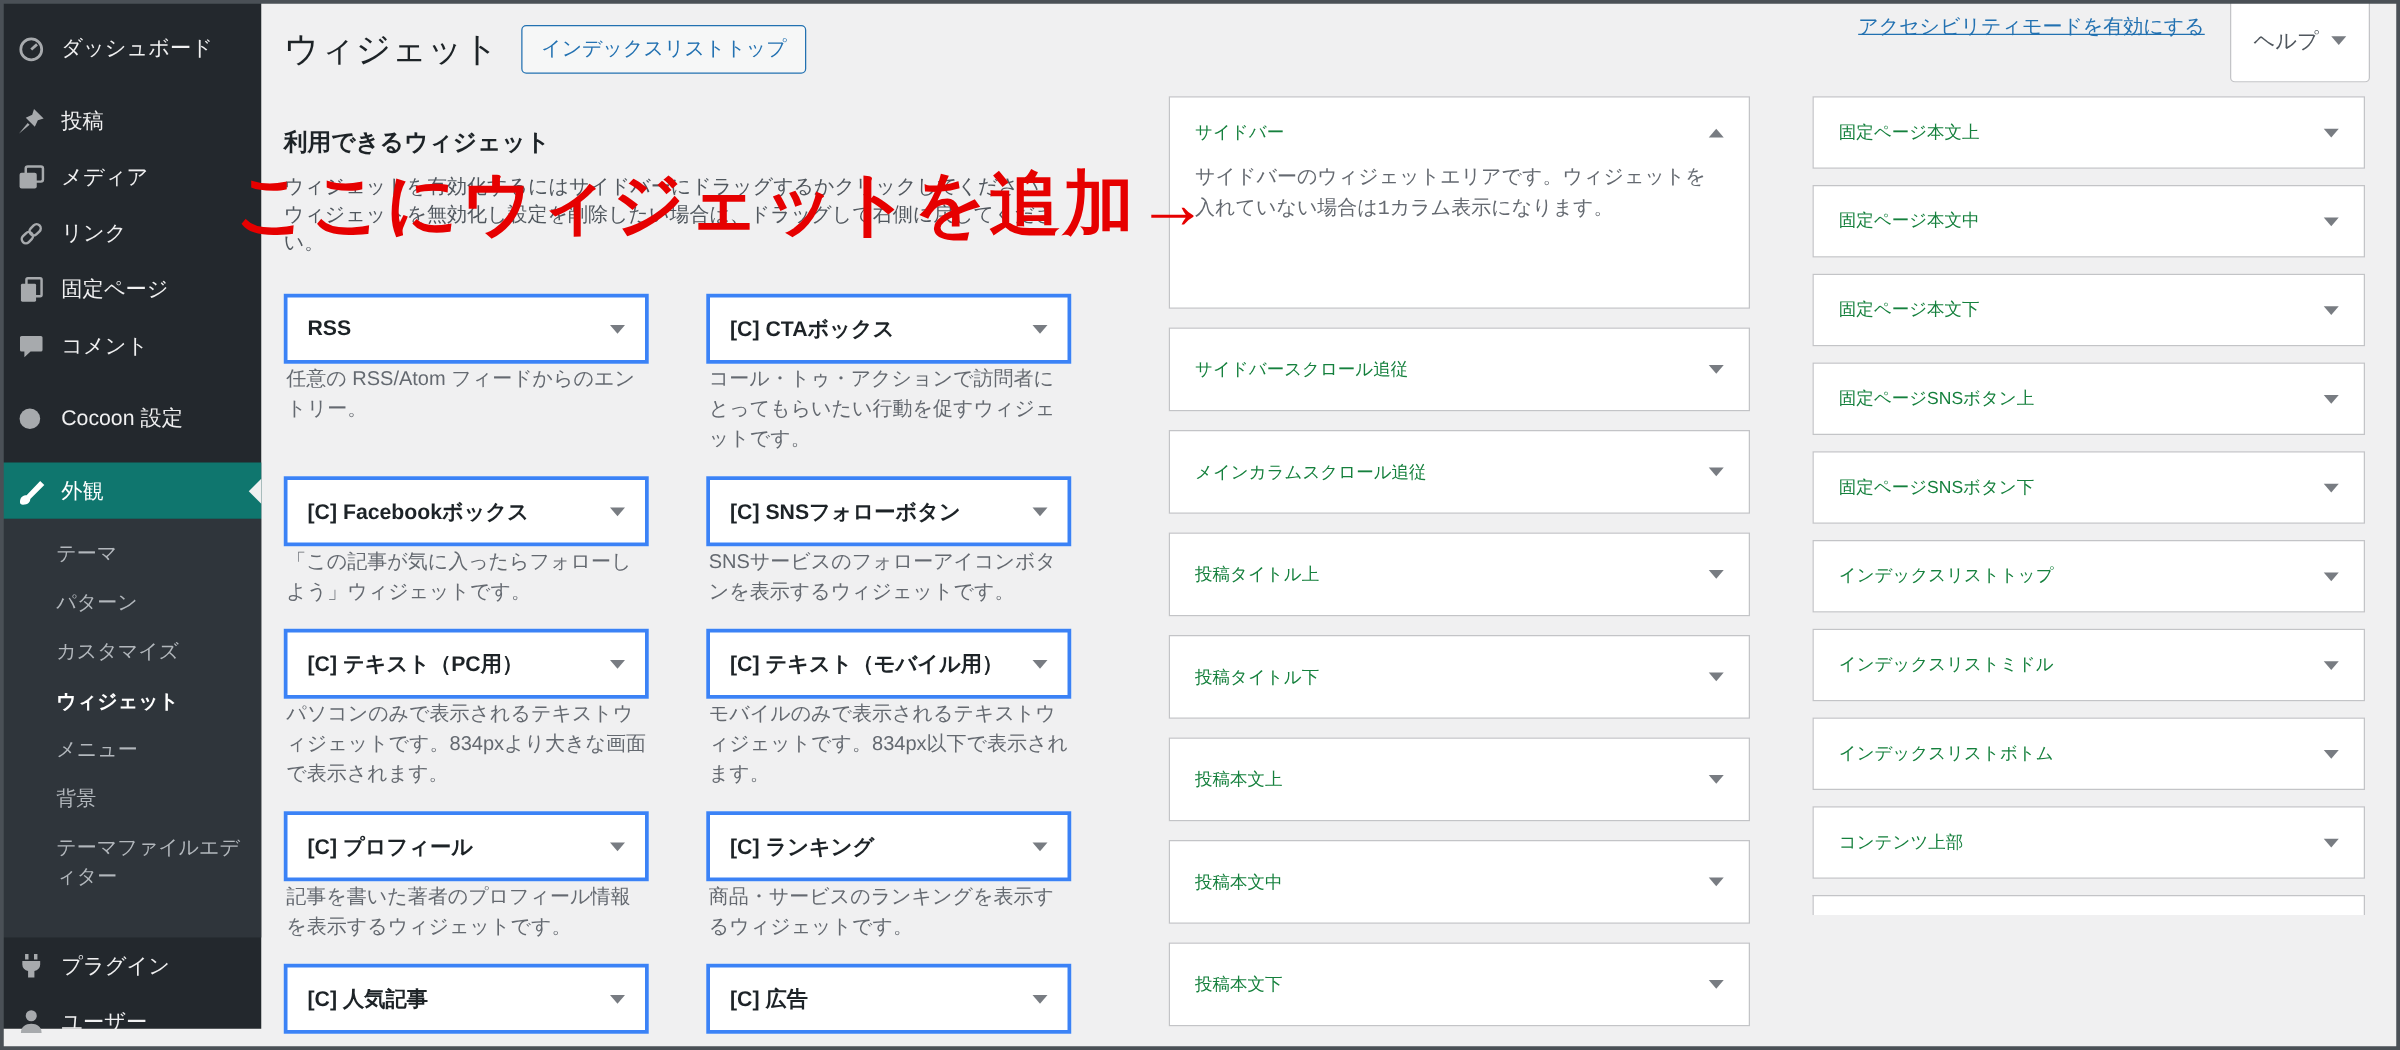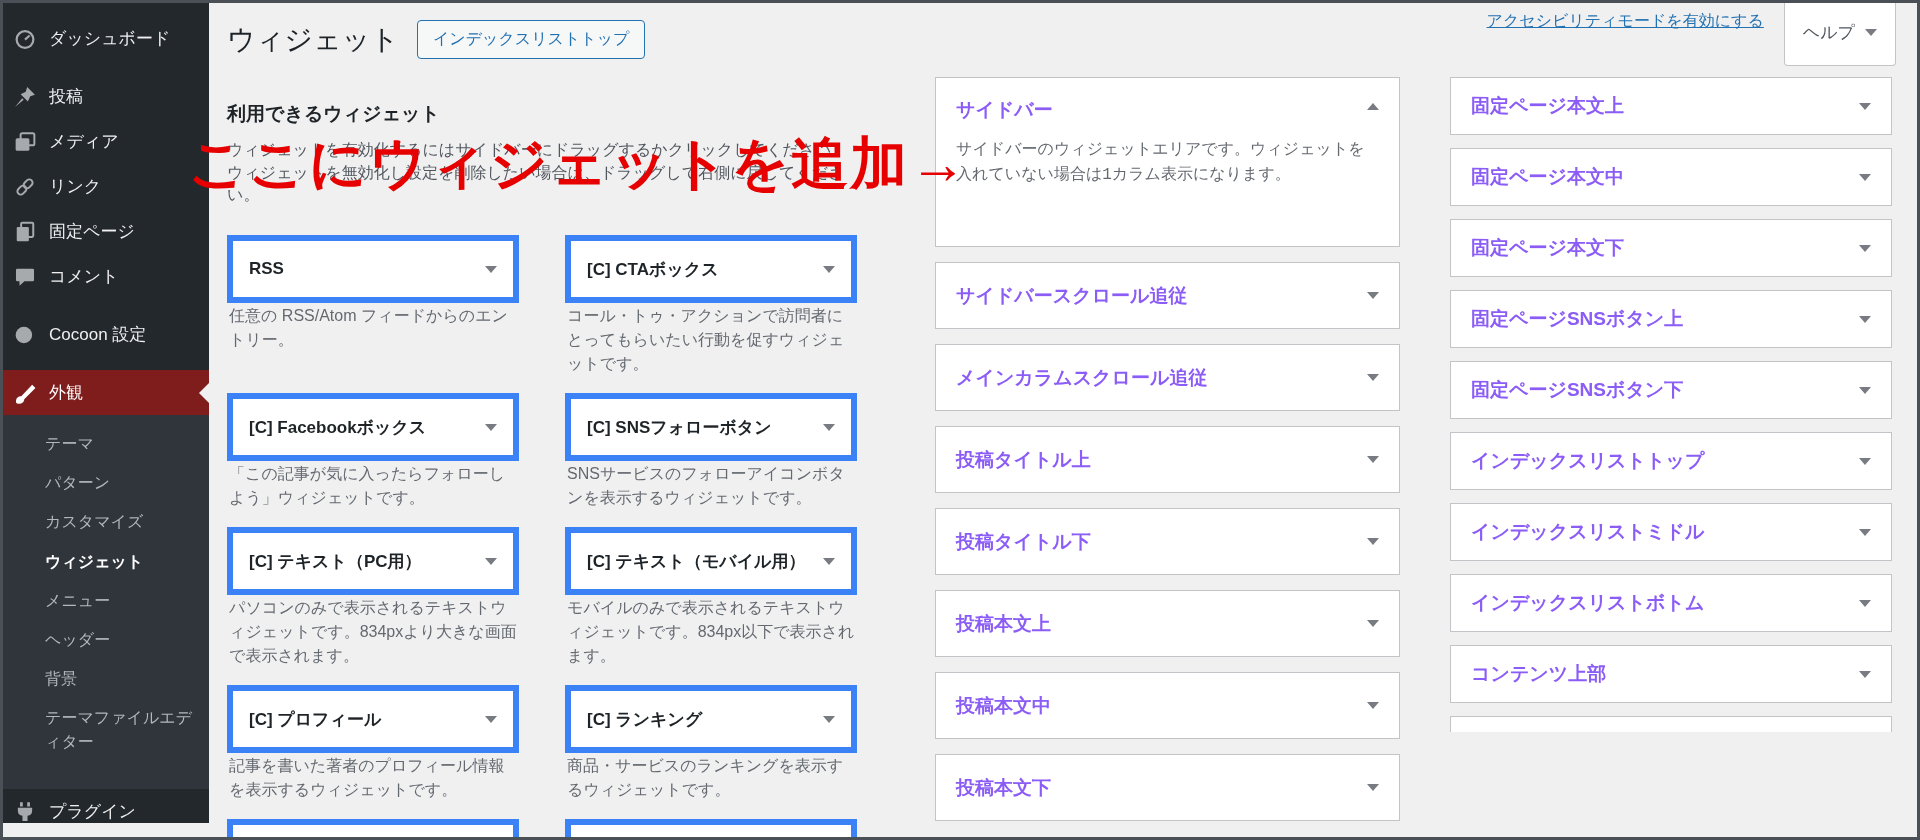--- a/index.html
+++ b/index.html
@@ -23,21 +23,21 @@
     position:absolute; left:0; top:0; bottom:17px; width:209px;
     background:#23282d; color:#f0f0f1; font-size:17px;
     padding-top:16px; z-index:10;
   }
   .menu-item {
     display:flex; align-items:center; gap:13px;
     padding:11px 14px; cursor:pointer; position:relative;
   }
   .mi-icon { width:22px; height:22px; color:#a7aaad; flex:0 0 22px; display:flex; align-items:center; }
   .mi-icon svg { width:22px; height:22px; }
-  .menu-item.active { background:#7f1d1d; color:#fff; }
+  .menu-item.active { background:#0f766e; color:#fff; }
   .menu-item.active .mi-icon { color:#fff; }
   .menu-item.active .notch {
     position:absolute; right:0; top:50%; margin-top:-10px;
     width:0; height:0;
     border-top:10px solid transparent; border-bottom:10px solid transparent;
     border-right:10px solid #f0f0f1;
   }
   .group-gap { height:13px; }
   .submenu { background:#2f353b; padding:9px 0 28px; }
   .sub-item {
@@ -67,41 +67,41 @@
   }
 
   .columns { display:flex; align-items:flex-start; margin:18px 0 0 27px; }
 
   
   .available { width:630px; margin-right:78px; }
   .avail-heading { font-size:19px; font-weight:bold; color:#1d2327; margin-top:24px; }
   .avail-desc { font-size:16px; color:#50575e; line-height:1.42; margin-top:12px; }
   .cards-grid { display:grid; grid-template-columns:1fr 1fr; column-gap:46px; margin-top:28px; }
   .card {
-    height:68px; background:#fff; border:6px solid #3b82f6;
+    height:56px; background:#fff; border:3px solid #3b82f6;
     display:flex; align-items:center; justify-content:space-between;
     padding:0 16px; cursor:pointer;
   }
   .card-title { font-size:17px; font-weight:bold; color:#1d2327; }
   .card-desc { font-size:16px; color:#646970; line-height:1.5; margin:1px 2px 17px; min-height:1px; }
 
   
   .caret-down { width:0; height:0; border-left:6px solid transparent; border-right:6px solid transparent; border-top:7px solid #787c82; }
   .caret-up   { width:0; height:0; border-left:6px solid transparent; border-right:6px solid transparent; border-bottom:7px solid #787c82; }
 
   
   .area-box { background:#fff; border:1px solid #c3c4c7; cursor:pointer; }
   .col-mid  { width:465px; margin-right:50px; }
   .col-right{ width:442px; }
   .col-mid  .area-box { margin-bottom:15px; }
   .col-right .area-box { margin-bottom:13px; }
   .area-box.collapsed { display:flex; align-items:center; justify-content:space-between; padding:0 20px; }
   .col-mid  .area-box.collapsed { height:67px; }
   .col-right .area-box.collapsed { height:58px; }
-  .area-title { font-size:19px; font-weight:bold; color:#8b5cf6; }
+  .area-title { font-size:14px; font-weight:normal; color:#15803d; }
   .area-box.open { height:170px; padding:19px 20px; }
   .area-head { display:flex; align-items:flex-start; justify-content:space-between; }
   .area-head .caret-up { margin-top:6px; }
   .area-desc { font-size:16px; color:#646970; line-height:1.55; margin-top:15px;font-family:Liberation Mono, monospace; }
   .area-box.partial { height:16px; border-bottom:none; margin-bottom:0; }
 
   
   .annotation {
     position:absolute; left:188px; top:132px; z-index:40;
     font-size:57px; font-weight:bold; color:#e60000;
@@ -187,21 +187,20 @@
     </span>
     <span>外観</span>
     <span class="notch"></span>
   </div>
   <div class="submenu">
     <div class="sub-item">テーマ</div>
     <div class="sub-item">パターン</div>
     <div class="sub-item">カスタマイズ</div>
     <div class="sub-item current">ウィジェット</div>
     <div class="sub-item">メニュー</div>
-    <div class="sub-item">ヘッダー</div>
     <div class="sub-item">背景</div>
     <div class="sub-item">テーマファイルエディター</div>
   </div>
   <div class="menu-item">
     <span class="mi-icon">
       <svg viewBox="0 0 20 20" fill="currentColor">
           <path d="M5.5 2H8v4H5.5zM12 2h2.5v4H12zM3.5 7h13v2.6a4.8 4.8 0 01-4.2 4.76V19h-4.6v-4.64A4.8 4.8 0 013.5 9.6z"></path>
         </svg>
     </span>
     <span>プラグイン</span>

